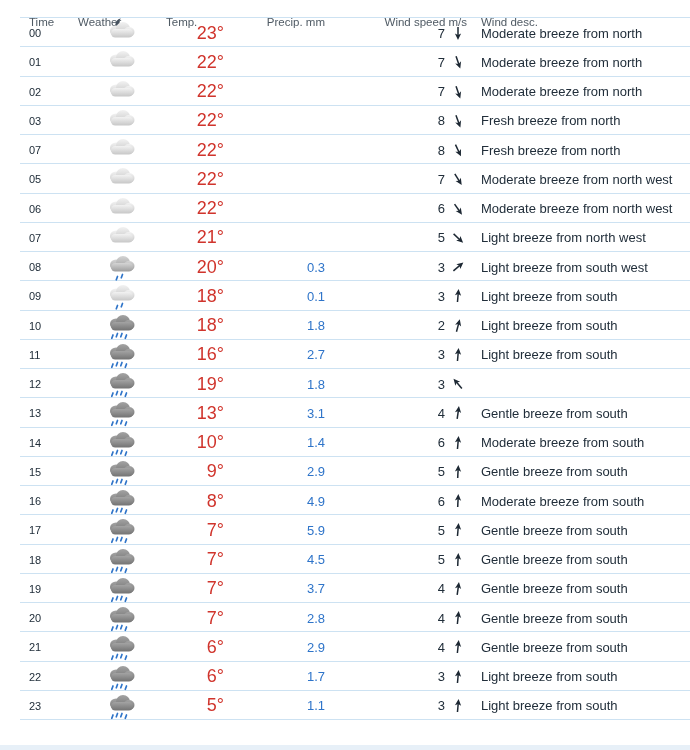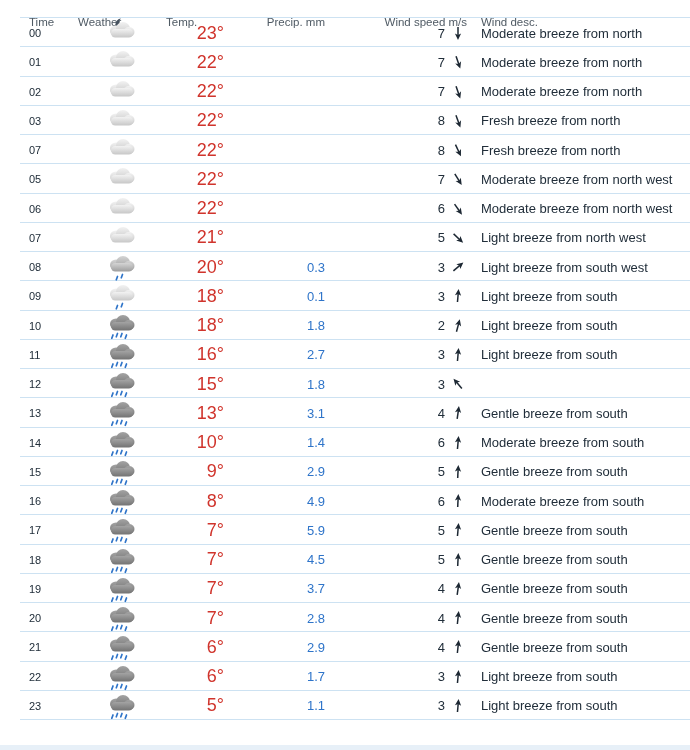--- a/index.html
+++ b/index.html
@@ -441,21 +441,21 @@
         </g>
 
         <g class="drops4">
           <line class="drop" x1="8" y1="24" x2="6.8" y2="27.3"></line>
           <line class="drop" x1="12.5" y1="22.5" x2="11.3" y2="25.8"></line>
           <line class="drop" x1="17" y1="22.5" x2="15.8" y2="25.8"></line>
           <line class="drop" x1="21.5" y1="24" x2="20.3" y2="27.3"></line>
         </g>
       </svg>
     </div>
-    <div class="td temp">15°</div>
+    <div class="td temp">19°</div>
     <div class="td precip">1.8</div>
     <div class="td wspeed">3</div>
     <div class="td arrowcell">
       <svg width="16" height="16" viewBox="0 0 16 16">
         <g class="arrow-g" transform="rotate(320 8 8)">
           <line class="arrow-shaft" x1="8" y1="14" x2="8" y2="5.5"></line>
           <path class="arrow-head" d="M8 1 L4.9 7.6 L8 6 L11.1 7.6 Z"></path>
         </g>
       </svg>
     </div>

